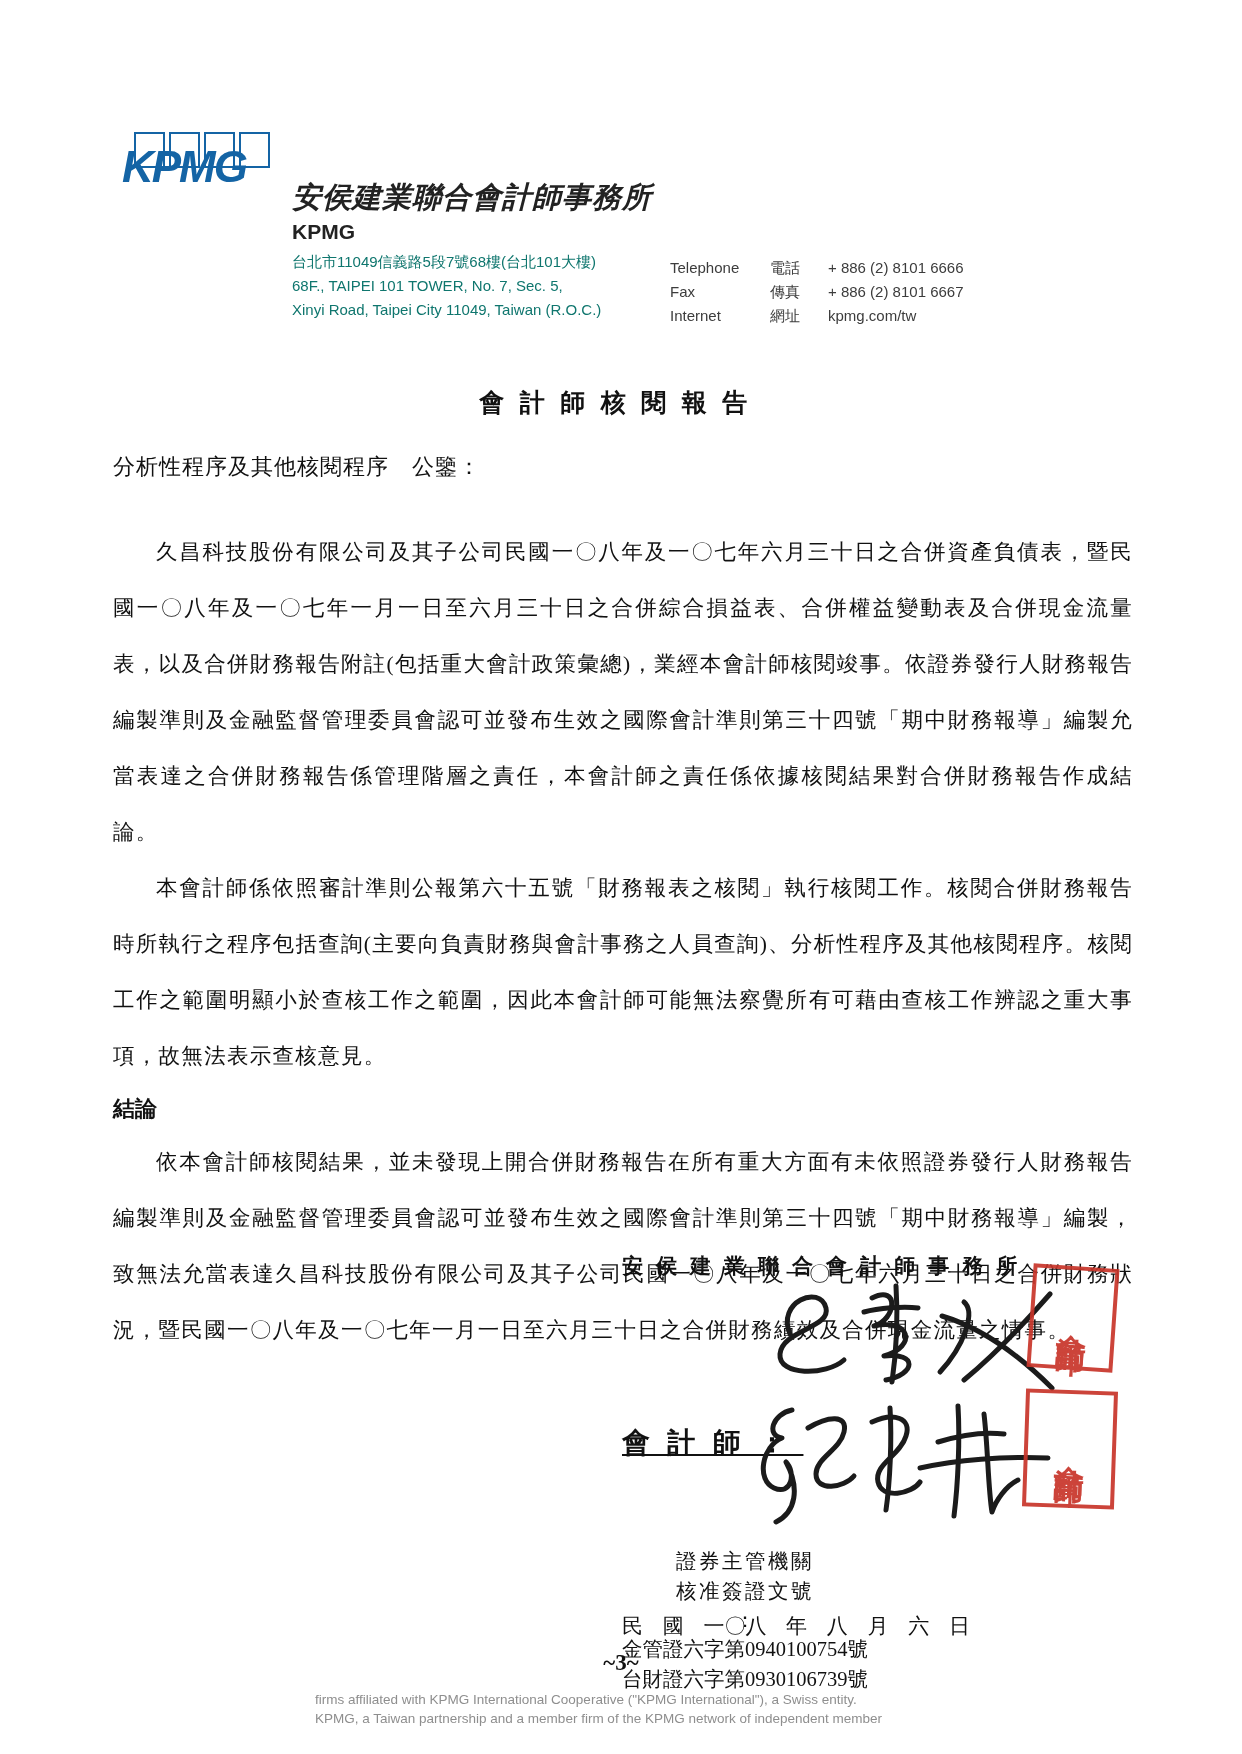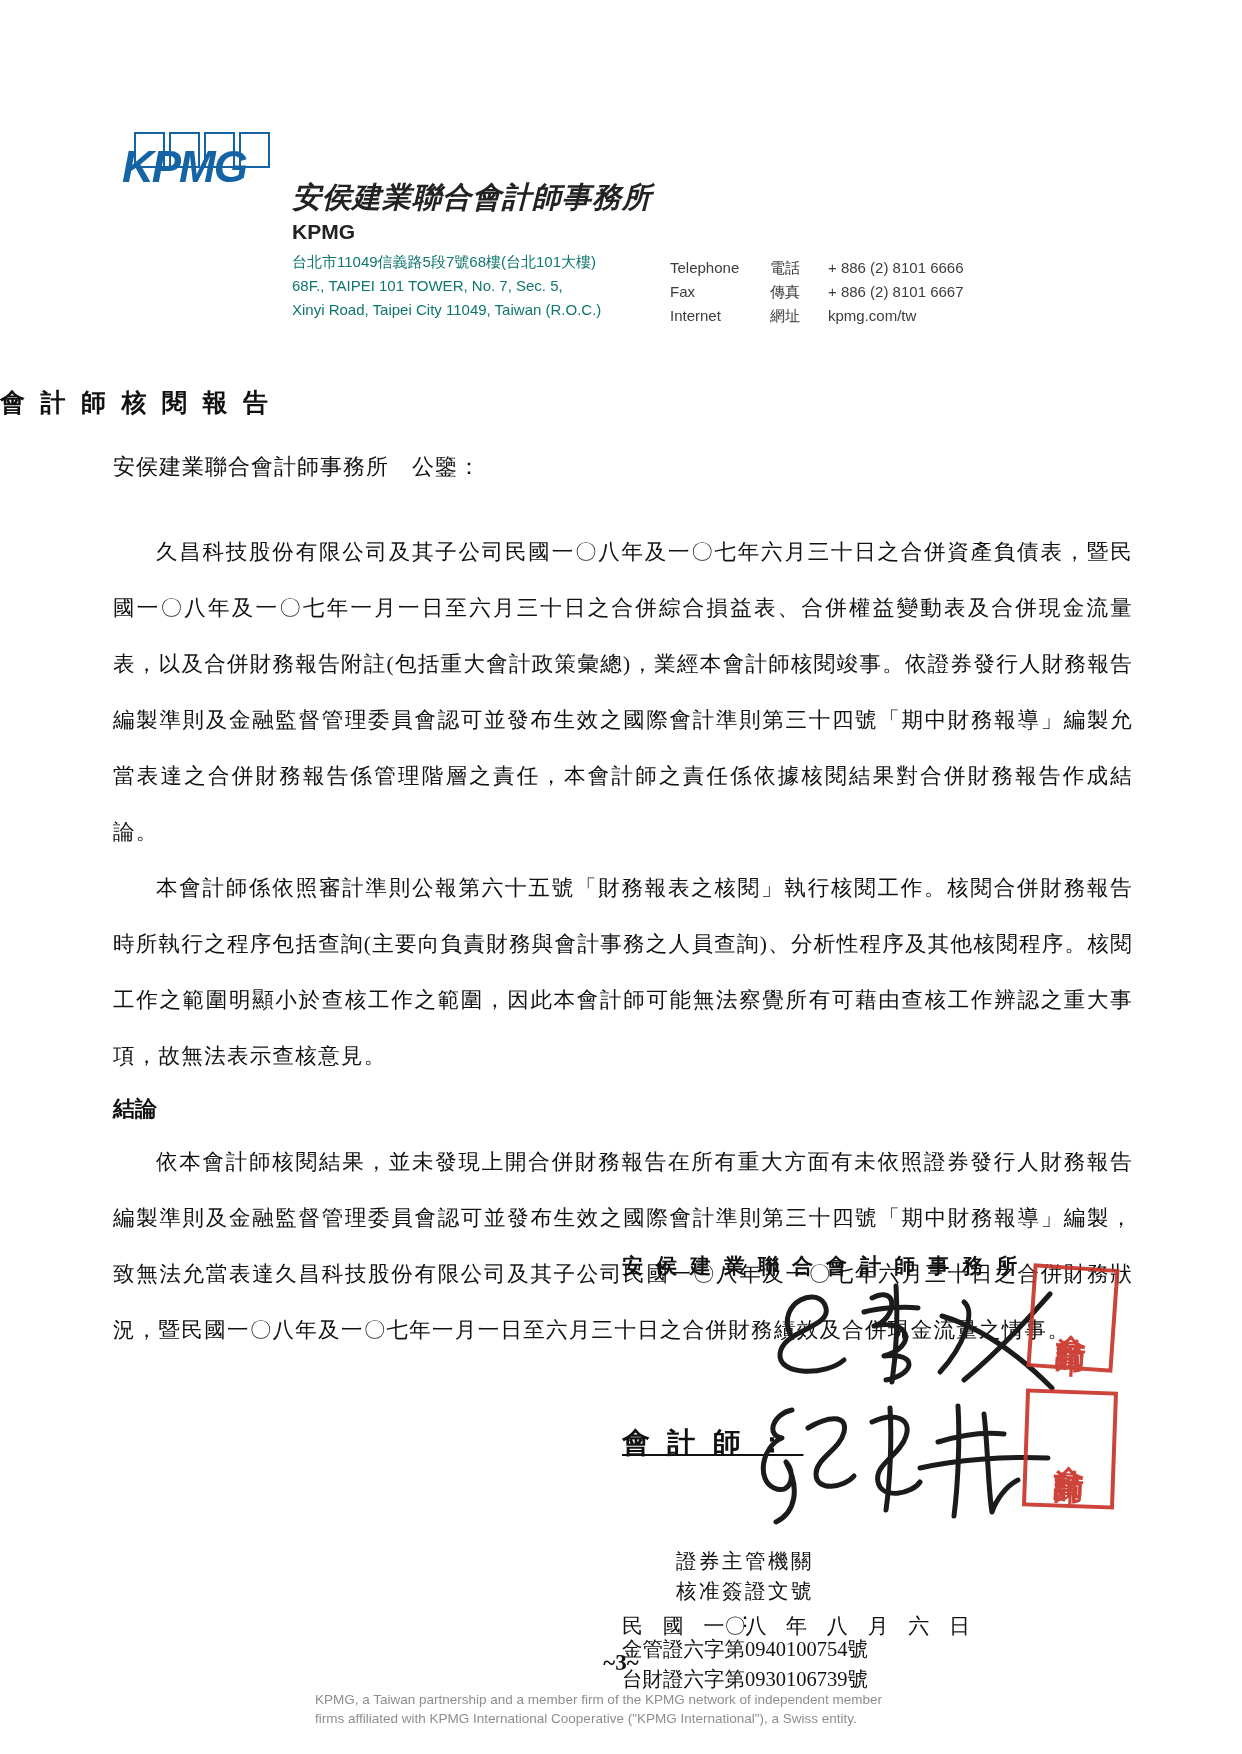--- a/index.html
+++ b/index.html
@@ -25,21 +25,21 @@
   .firm-calligraphy { font-size:29px; font-weight:bold; letter-spacing:1px; font-style:italic; color:#222; }
   .firm-en { font-family:"Liberation Sans","DejaVu Sans",sans-serif; font-size:21px; font-weight:bold; color:#222; margin-top:2px; }
   .firm-addr { margin-top:6px; font-family:"Liberation Sans","DejaVu Sans",sans-serif; font-size:15px; color:#0f766e; line-height:24px; }
 
   .contact { left:640px; top:256px; font-family:"Liberation Sans","DejaVu Sans",sans-serif; font-size:15px; color:#3c3c3c;margin-left:30px; }
   .contact-row { display:flex; line-height:24px; }
   .contact-row .c-en { width:100px; }
   .contact-row .c-zh { width:58px; }
 
   
-  .doc-title { left:0; top:386px; width:1242px; font-size:25px; font-weight:bold; letter-spacing:0.62em; }
+  .doc-title { left:0; top:386px; width:1242px; text-align:center; font-size:25px; font-weight:bold; letter-spacing:0.62em; }
   .addressee { left:113px; top:452px; font-size:22px; letter-spacing:1px; }
 
   .content { left:113px; top:524px; width:1020px; }
   .sec-heading { font-size:22px; font-weight:bold; line-height:50px; }
   .sec-body {
     font-size:21.5px; line-height:56px; text-align:justify; text-indent:2em;
     letter-spacing:0.06em;
   }
 
   
@@ -104,21 +104,21 @@
     <span class="c-val">+ 886 (2) 8101 6667</span>
   </div>
   <div class="contact-row">
     <span class="c-en">Internet</span>
     <span class="c-zh">網址</span>
     <span class="c-val">kpmg.com/tw</span>
   </div>
 </div>
 
 <div class="abs doc-title">會計師核閱報告</div>
-<div class="abs addressee">安侯建業聯合會計師事務所　公鑒：</div>
+<div class="abs addressee">分析性程序及其他核閱程序　公鑒：</div>
 
 <div class="abs content">
   <div>
     <div class="sec-body">久昌科技股份有限公司及其子公司民國一〇八年及一〇七年六月三十日之合併資產負債表，暨民國一〇八年及一〇七年一月一日至六月三十日之合併綜合損益表、合併權益變動表及合併現金流量表，以及合併財務報告附註(包括重大會計政策彙總)，業經本會計師核閱竣事。依證券發行人財務報告編製準則及金融監督管理委員會認可並發布生效之國際會計準則第三十四號「期中財務報導」編製允當表達之合併財務報告係管理階層之責任，本會計師之責任係依據核閱結果對合併財務報告作成結論。</div>
   </div>
   <div>
     <div class="sec-body">本會計師係依照審計準則公報第六十五號「財務報表之核閱」執行核閱工作。核閱合併財務報告時所執行之程序包括查詢(主要向負責財務與會計事務之人員查詢)、分析性程序及其他核閱程序。核閱工作之範圍明顯小於查核工作之範圍，因此本會計師可能無法察覺所有可藉由查核工作辨認之重大事項，故無法表示查核意見。</div>
   </div>
   <div>
     <div class="sec-heading">結論</div>
@@ -179,15 +179,15 @@
   <span>一〇八</span>
   <span>年</span>
   <span>八</span>
   <span>月</span>
   <span>六</span>
   <span>日</span>
 </div>
 
 <div class="abs page-num">~3~</div>
 <div class="abs footer">
+  <div>firms affiliated with KPMG International Cooperative ("KPMG International"), a Swiss entity.</div>
   <div>KPMG, a Taiwan partnership and a member firm of the KPMG network of independent member</div>
-  <div>firms affiliated with KPMG International Cooperative ("KPMG International"), a Swiss entity.</div>
 </div>
 
 </body></html>

